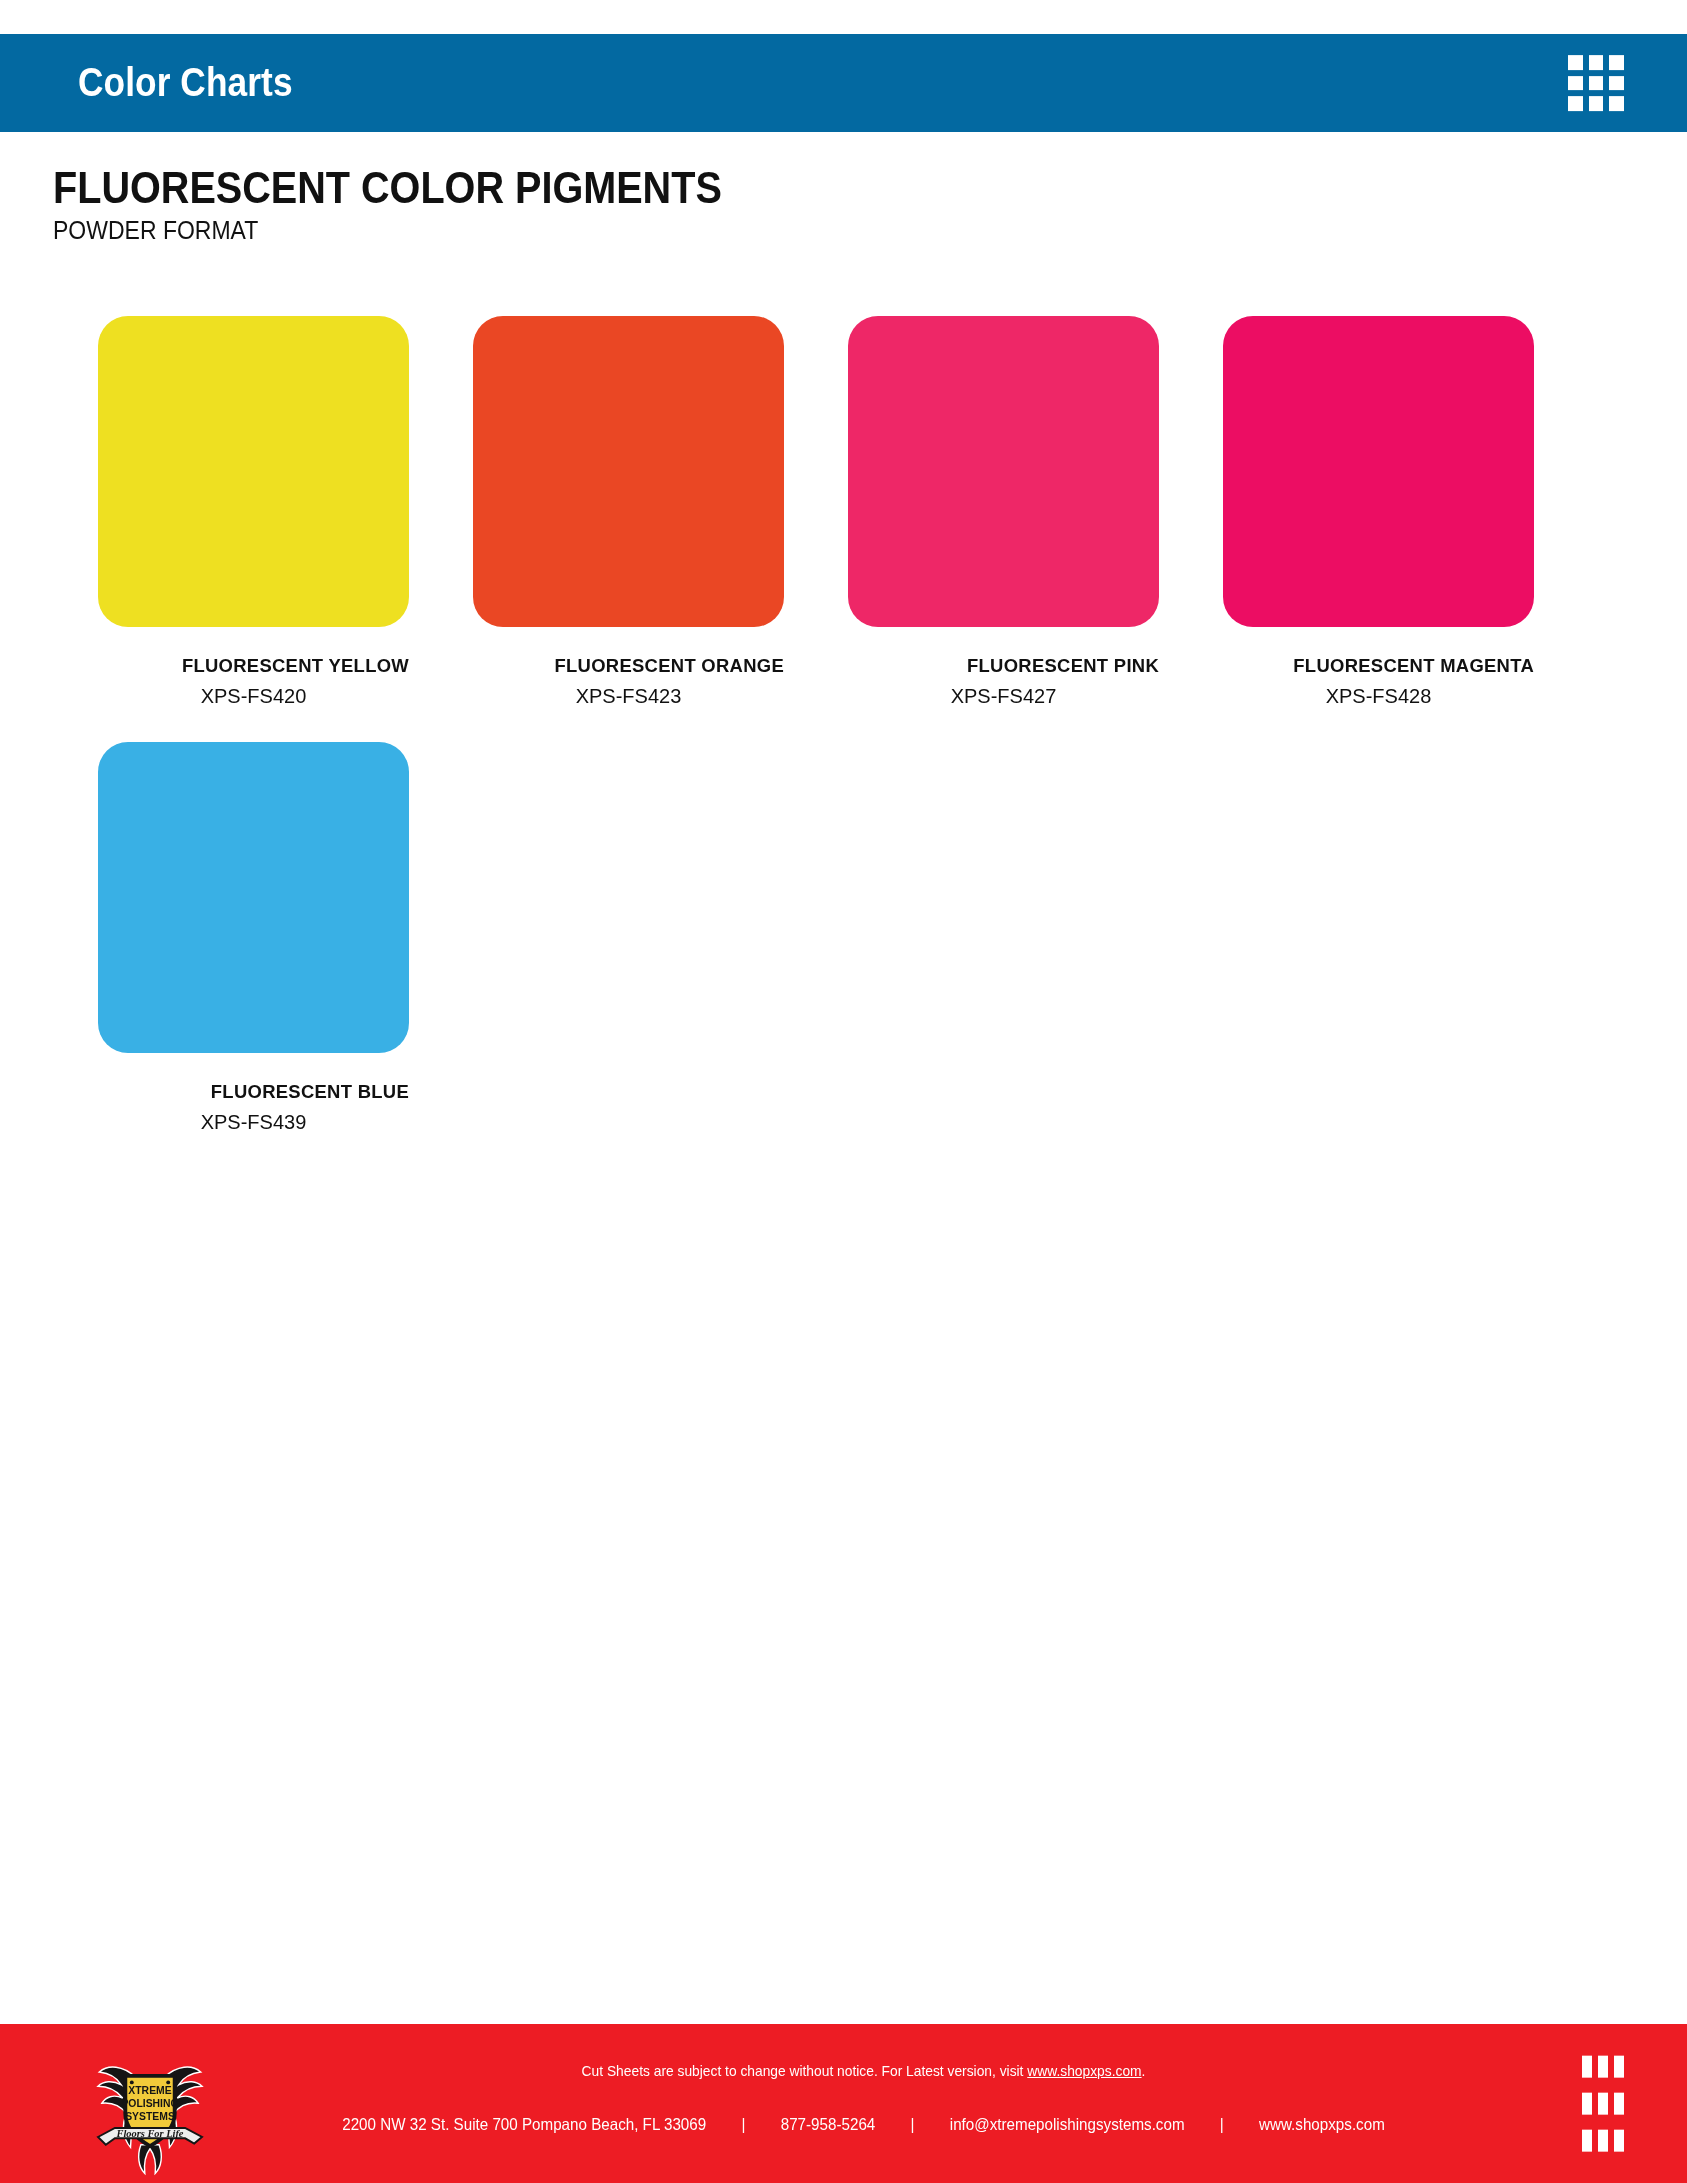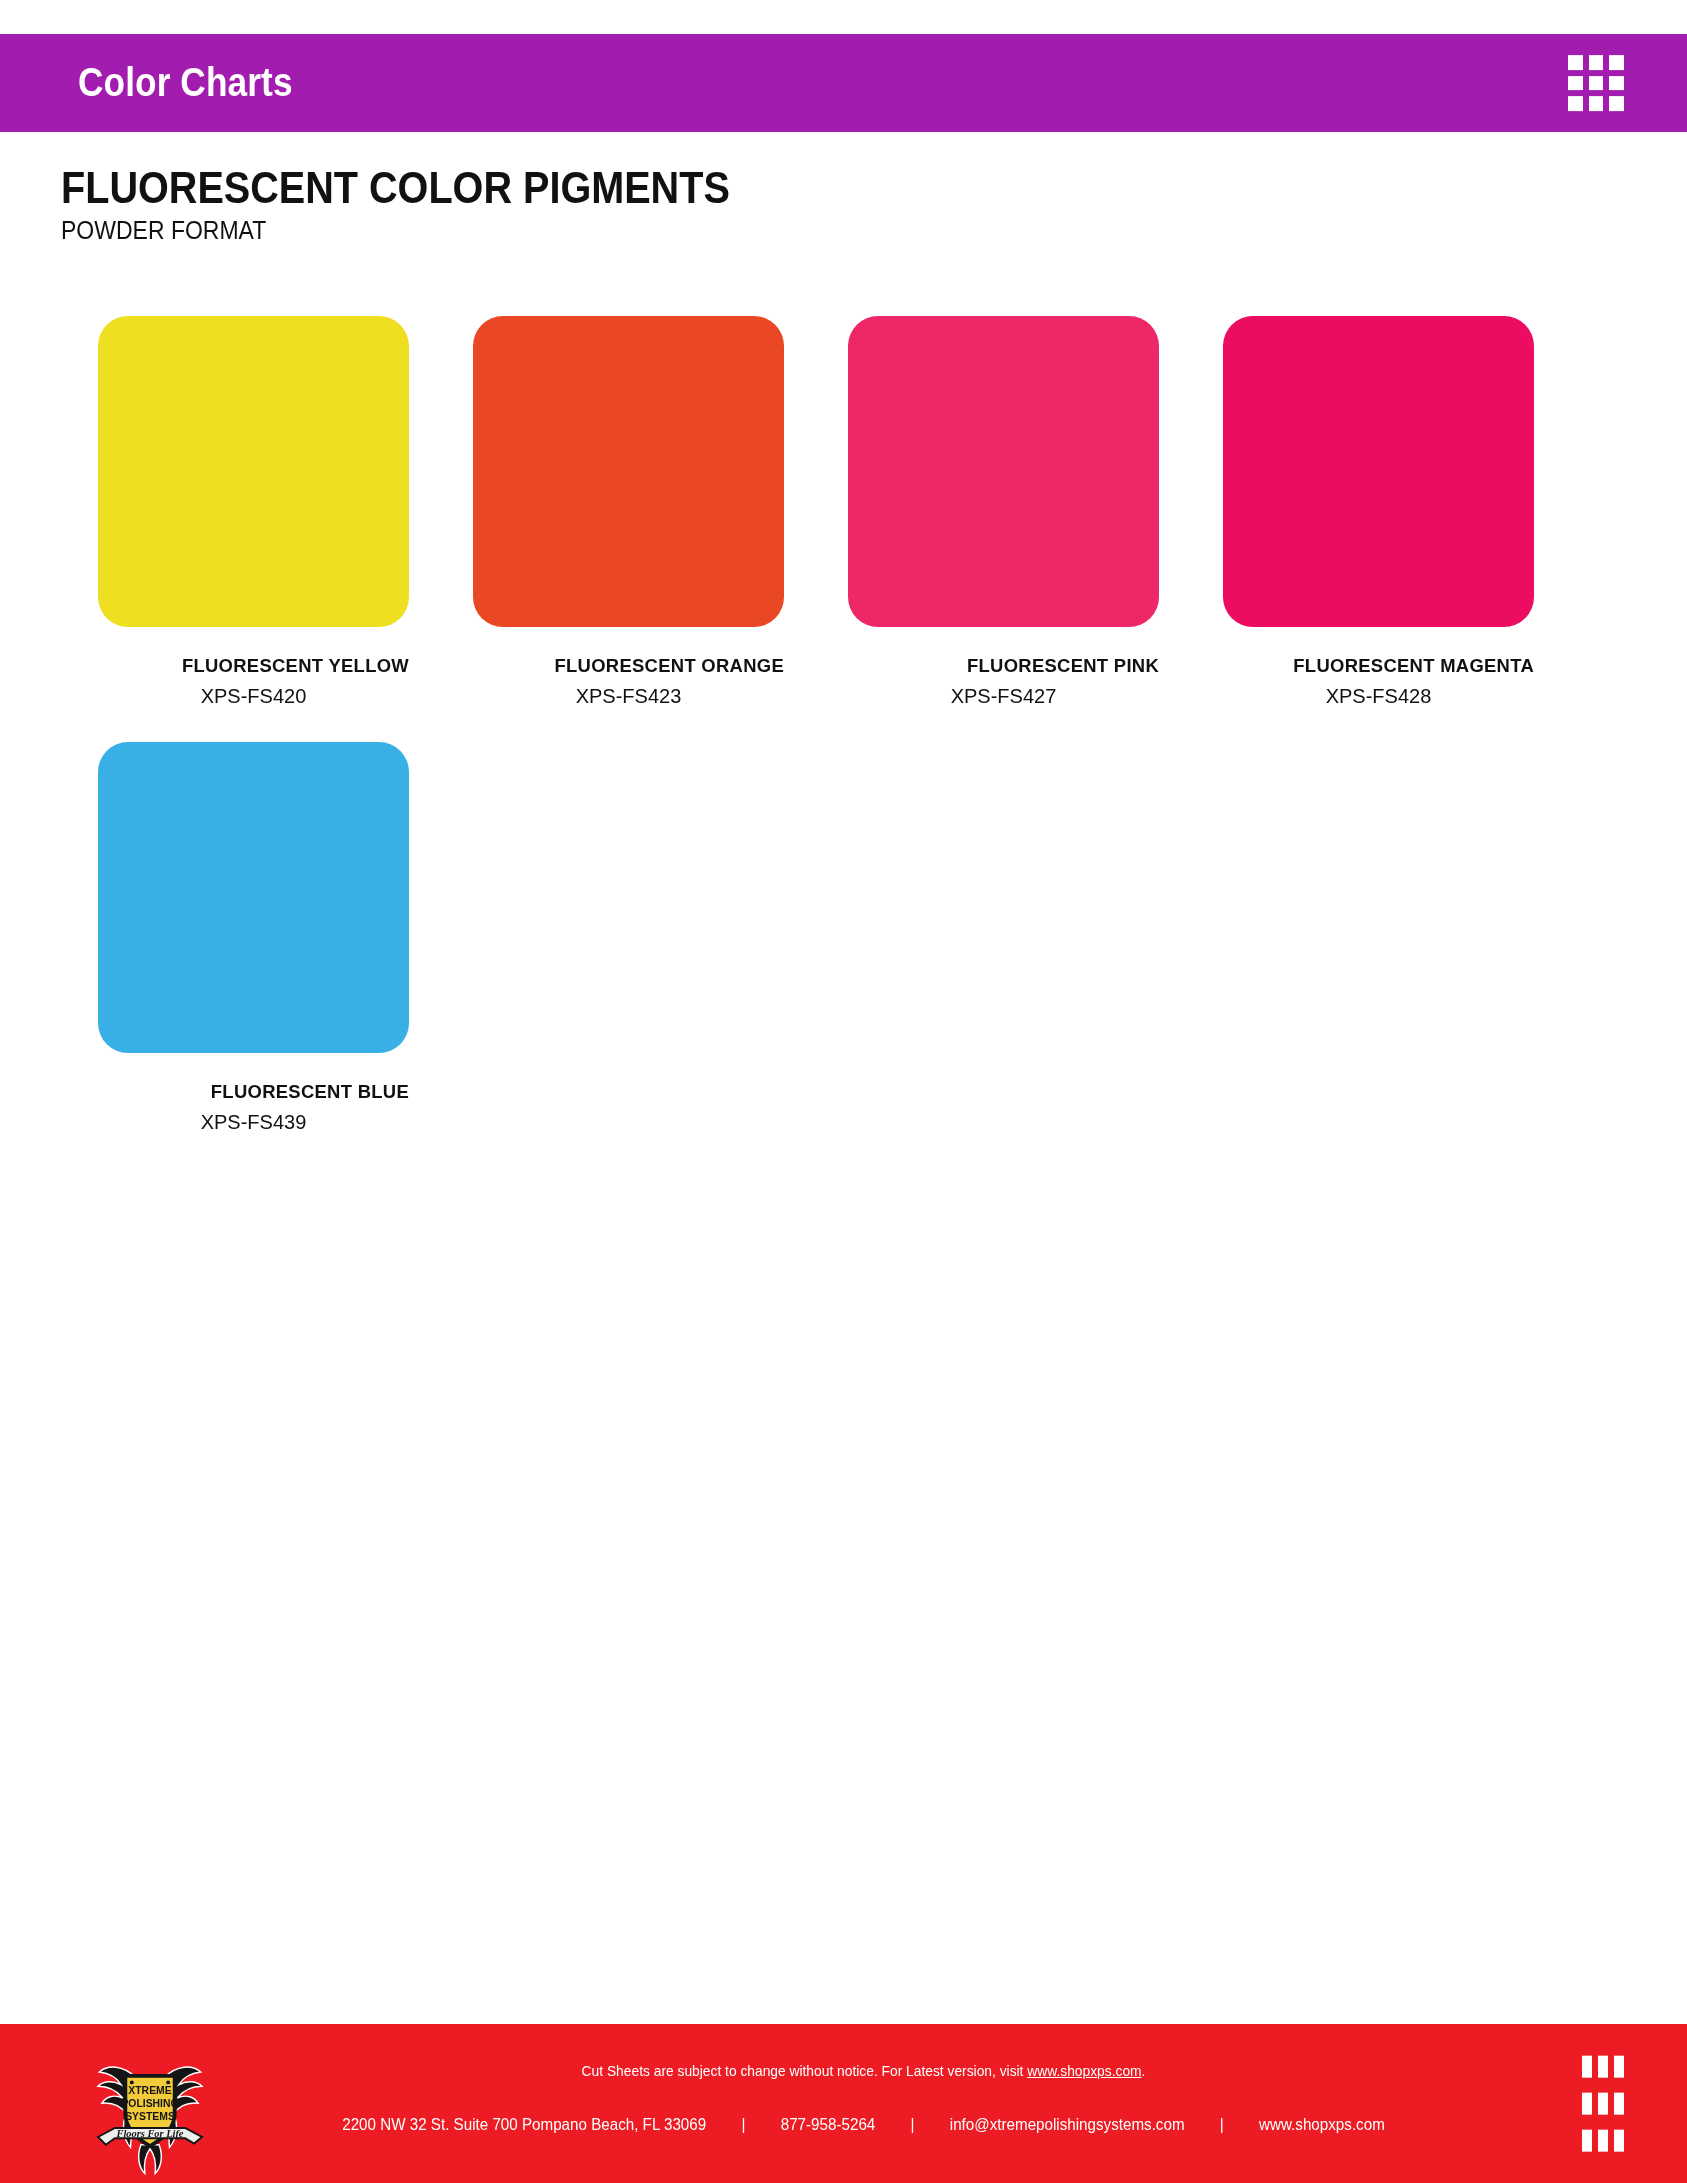--- a/index.html
+++ b/index.html
@@ -57,21 +57,20 @@
     width: 14.6px;
     height: 14.6px;
     background: #ffffff;
   }
 
   
   .title-block {
     position: absolute;
     left: 53px;
     top: 165px;
-    margin-left: 8px;
   }
   .doc-title {
     font-size: 44px;
     font-weight: bold;
     color: #111111;
     letter-spacing: 0px;
     font-family: "Liberation Sans Narrow", "Liberation Sans", sans-serif;
     transform: scaleX(0.90);
     transform-origin: left center;
     white-space: nowrap;
@@ -197,21 +196,21 @@
     width: 10px;
     height: 22.5px;
     background: #ffffff;
   }
 </style>
 </head>
 <body>
 
 <div class="page">
 
-  <div class="header-bar" style="background: #a21caf;">
+  <div class="header-bar" style="background: #0369a1;">
     <div class="header-title">Color Charts</div>
     <div class="grid-icon">
       <span></span>
       <span></span>
       <span></span>
       <span></span>
       <span></span>
       <span></span>
       <span></span>
       <span></span>

